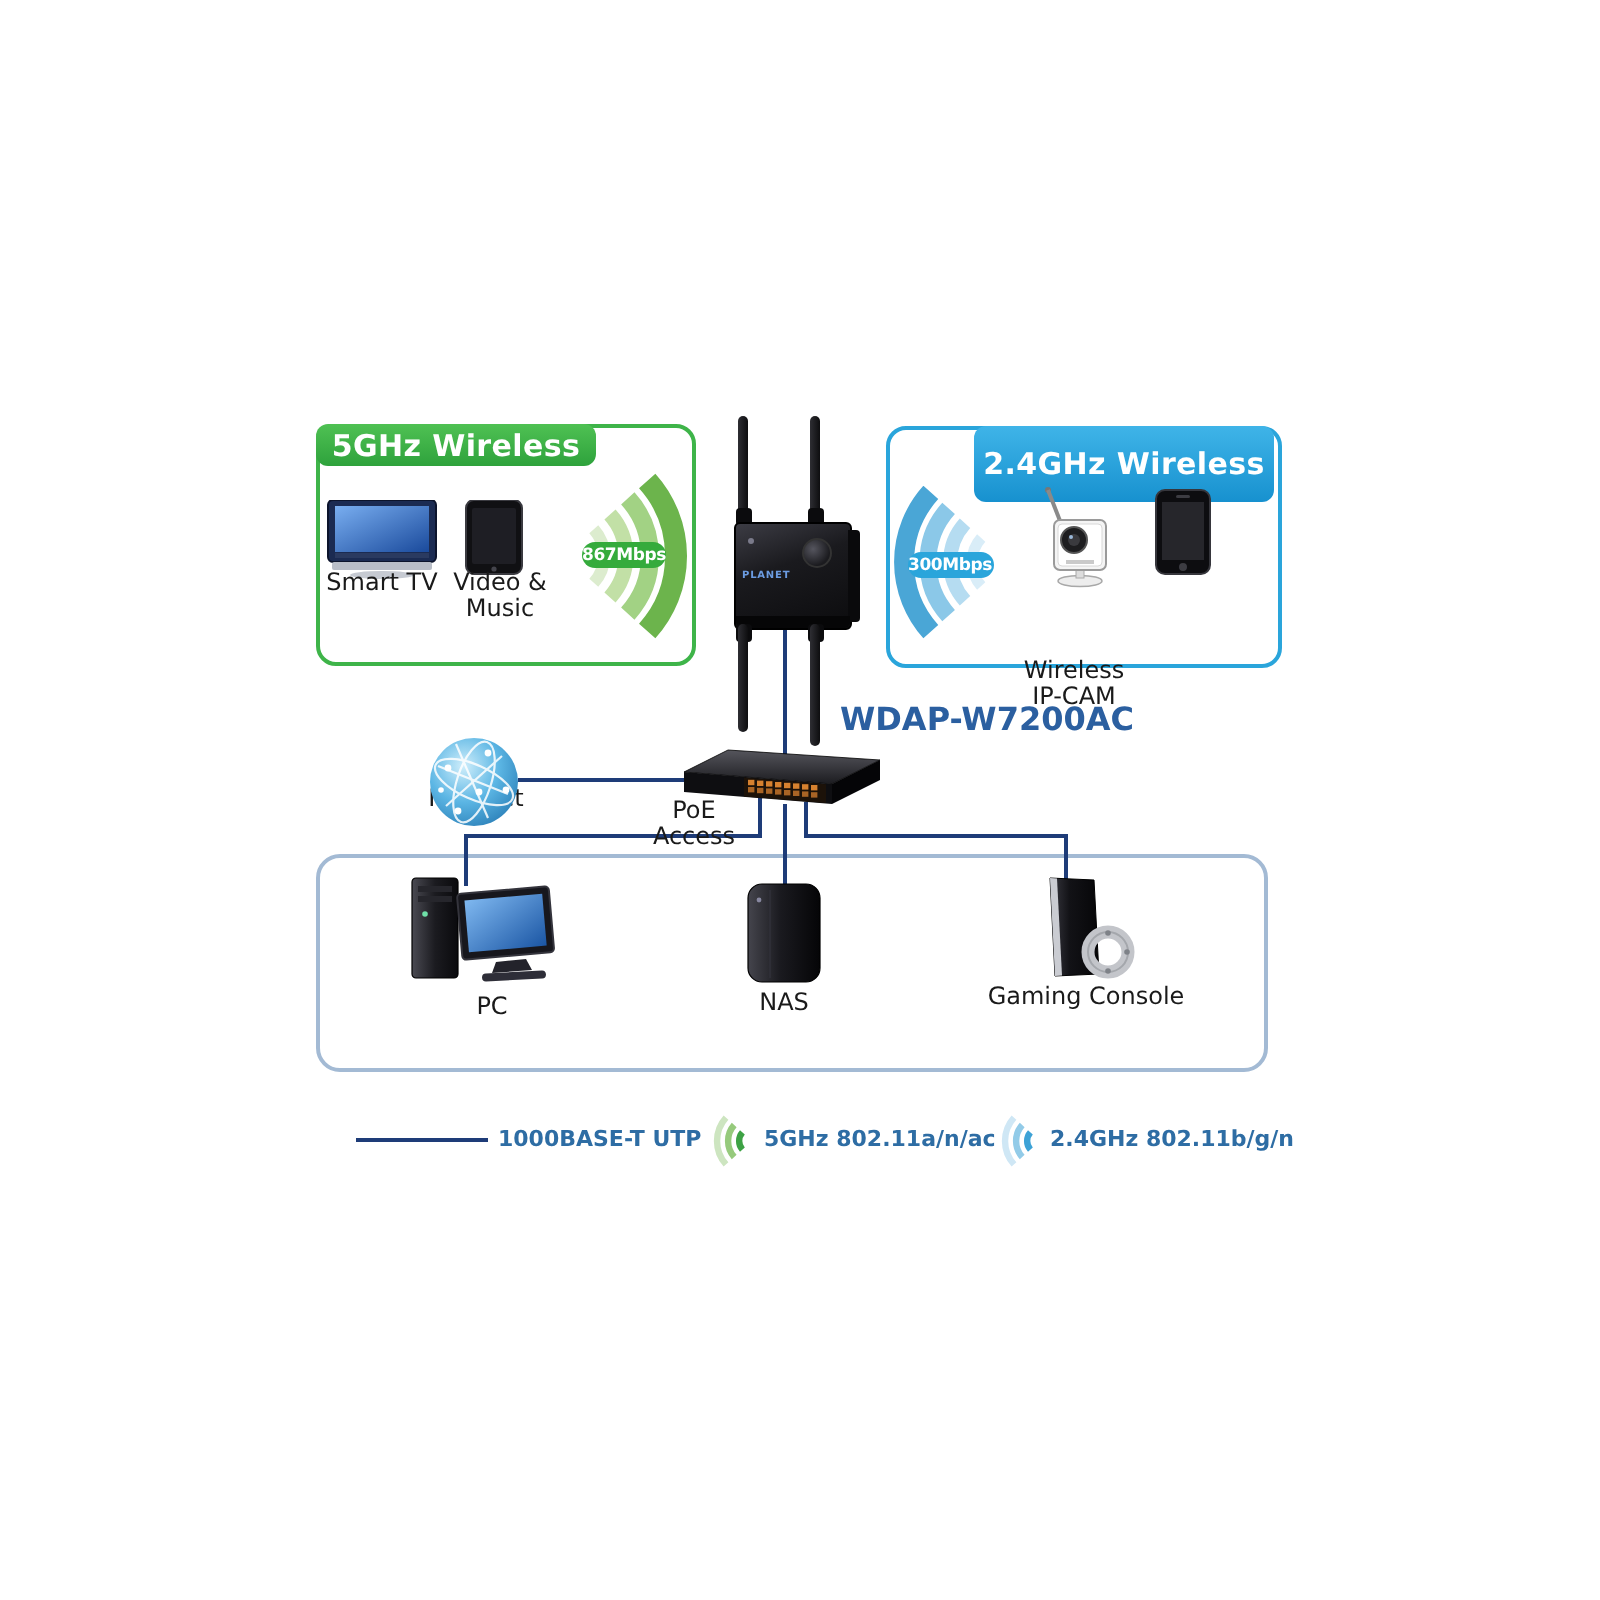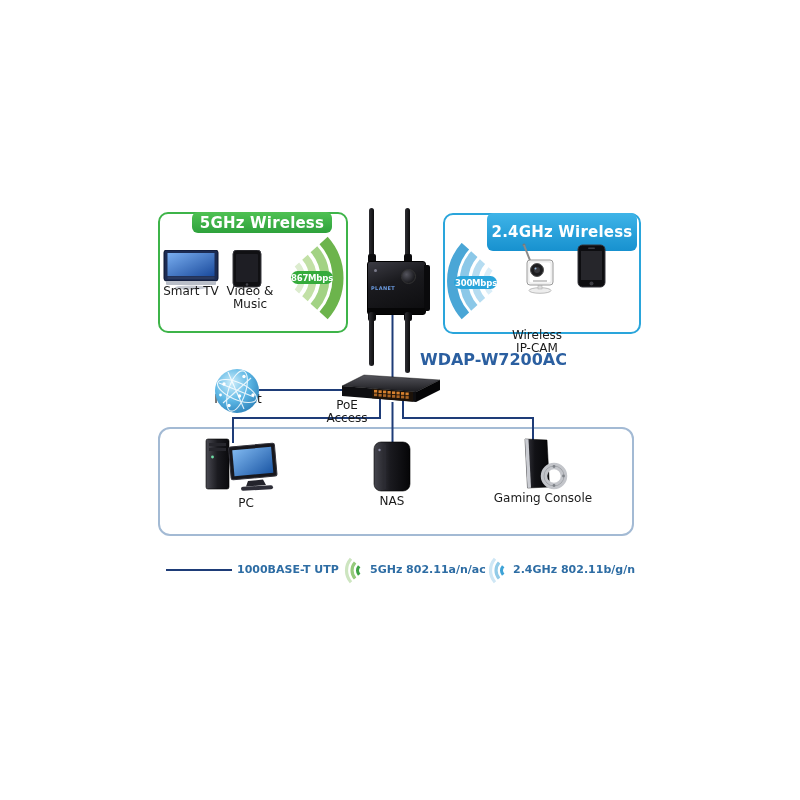--- a/index.html
+++ b/index.html
@@ -2,23 +2,23 @@
 <html><head>
 <meta charset="utf-8">
 <style>
   html,body{margin:0;padding:0;background:#fff;}
   .canvas{position:relative;width:800px;height:800px;background:#ffffff;overflow:hidden;
           font-family:"DejaVu Sans","Liberation Sans",sans-serif;color:#1a1a1a;}
   .abs{position:absolute;}
   .panel{position:absolute;background:#fff;border-radius:10px;}
   .hdr{position:absolute;display:flex;align-items:center;justify-content:center;
        color:#fff;font-weight:bold;font-size:15px;border-radius:6px;letter-spacing:.2px;}
-  .hdr-green{background:linear-gradient(#4fc153,#2ea23c);margin-left:34px;}
+  .hdr-green{background:linear-gradient(#4fc153,#2ea23c);}
   .hdr-blue{background:linear-gradient(#3fb4e8,#1791cf);}
-  .pill{position:absolute;display:flex;align-items:center;justify-content:flex-end;
+  .pill{position:absolute;display:flex;align-items:center;justify-content:flex-start;
         color:#fff;font-weight:bold;font-size:8.5px;border-radius:7px;letter-spacing:-.2px;}
   .lbl{position:absolute;font-size:12px;color:#1a1a1a;text-align:center;line-height:1.05;white-space:pre-line;}
   .legend-lbl{position:absolute;font-size:11px;font-weight:bold;color:#2e6da4;white-space:nowrap;}
   .ap-ant{position:absolute;width:5px;background:linear-gradient(90deg,#2e2e33,#0d0d0f);border-radius:2.5px;}
   .ap-joint{position:absolute;width:8px;height:9px;background:#0b0b0d;border-radius:2px;}
   .badge-lan{position:absolute;display:flex;align-items:center;justify-content:center;
              background:#7e98bb;border-radius:8px;color:#fff;font-weight:bold;font-size:16px;}
   .title-line{position:absolute;font-size:11px;font-weight:bold;font-style:italic;color:#111;white-space:nowrap;}
   .model-line{position:absolute;font-size:16px;font-weight:bold;color:#2b5fa0;white-space:nowrap;}
 </style>
@@ -251,21 +251,21 @@
     <path d="M11 2 L14.5 2.2 L17 50.8 L13.5 51 Z" fill="#caccd2"></path>
     <circle cx="40" cy="39" r="10" fill="none" stroke="#c3c5ca" stroke-width="6.5"></circle>
     <circle cx="40" cy="39" r="10" fill="none" stroke="#8f9298" opacity=".6"></circle>
     <circle cx="40" cy="29.5" r="1.4" fill="#7e8288"></circle>
     <circle cx="49.5" cy="39" r="1.4" fill="#7e8288"></circle>
     <circle cx="40" cy="48.5" r="1.4" fill="#7e8288"></circle>
   </svg>
   <div class="lbl" style="left:493px;top:492px;width:100px;">Gaming Console</div>
 
 
-  <div class="abs" style="left:0;top:550px;width:696px;height:40px;">
+  <div class="abs" style="left:12px;top:550px;width:696px;height:40px;">
     <div class="abs" style="left:166px;top:19px;width:66px;height:2px;background:#1e3c78;"></div>
     <div class="legend-lbl" style="left:237px;top:13px;">1000BASE-T UTP</div>
 
     <svg class="abs" style="left:337px;top:6px;" width="27" height="29" viewBox="0 0 27 29">
       <g fill="none" stroke-width="3.2">
         <path d="M22.2 10.2 A6.5 6.5 0 0 0 22.2 18.8" stroke="#3da244"></path>
         <path d="M18.1 6.5 A12 12 0 0 0 18.1 22.5" stroke="#96ca7c"></path>
         <path d="M14.0 2.8 A17.5 17.5 0 0 0 14.0 26.2" stroke="#cde5c0"></path>
       </g>
     </svg>

